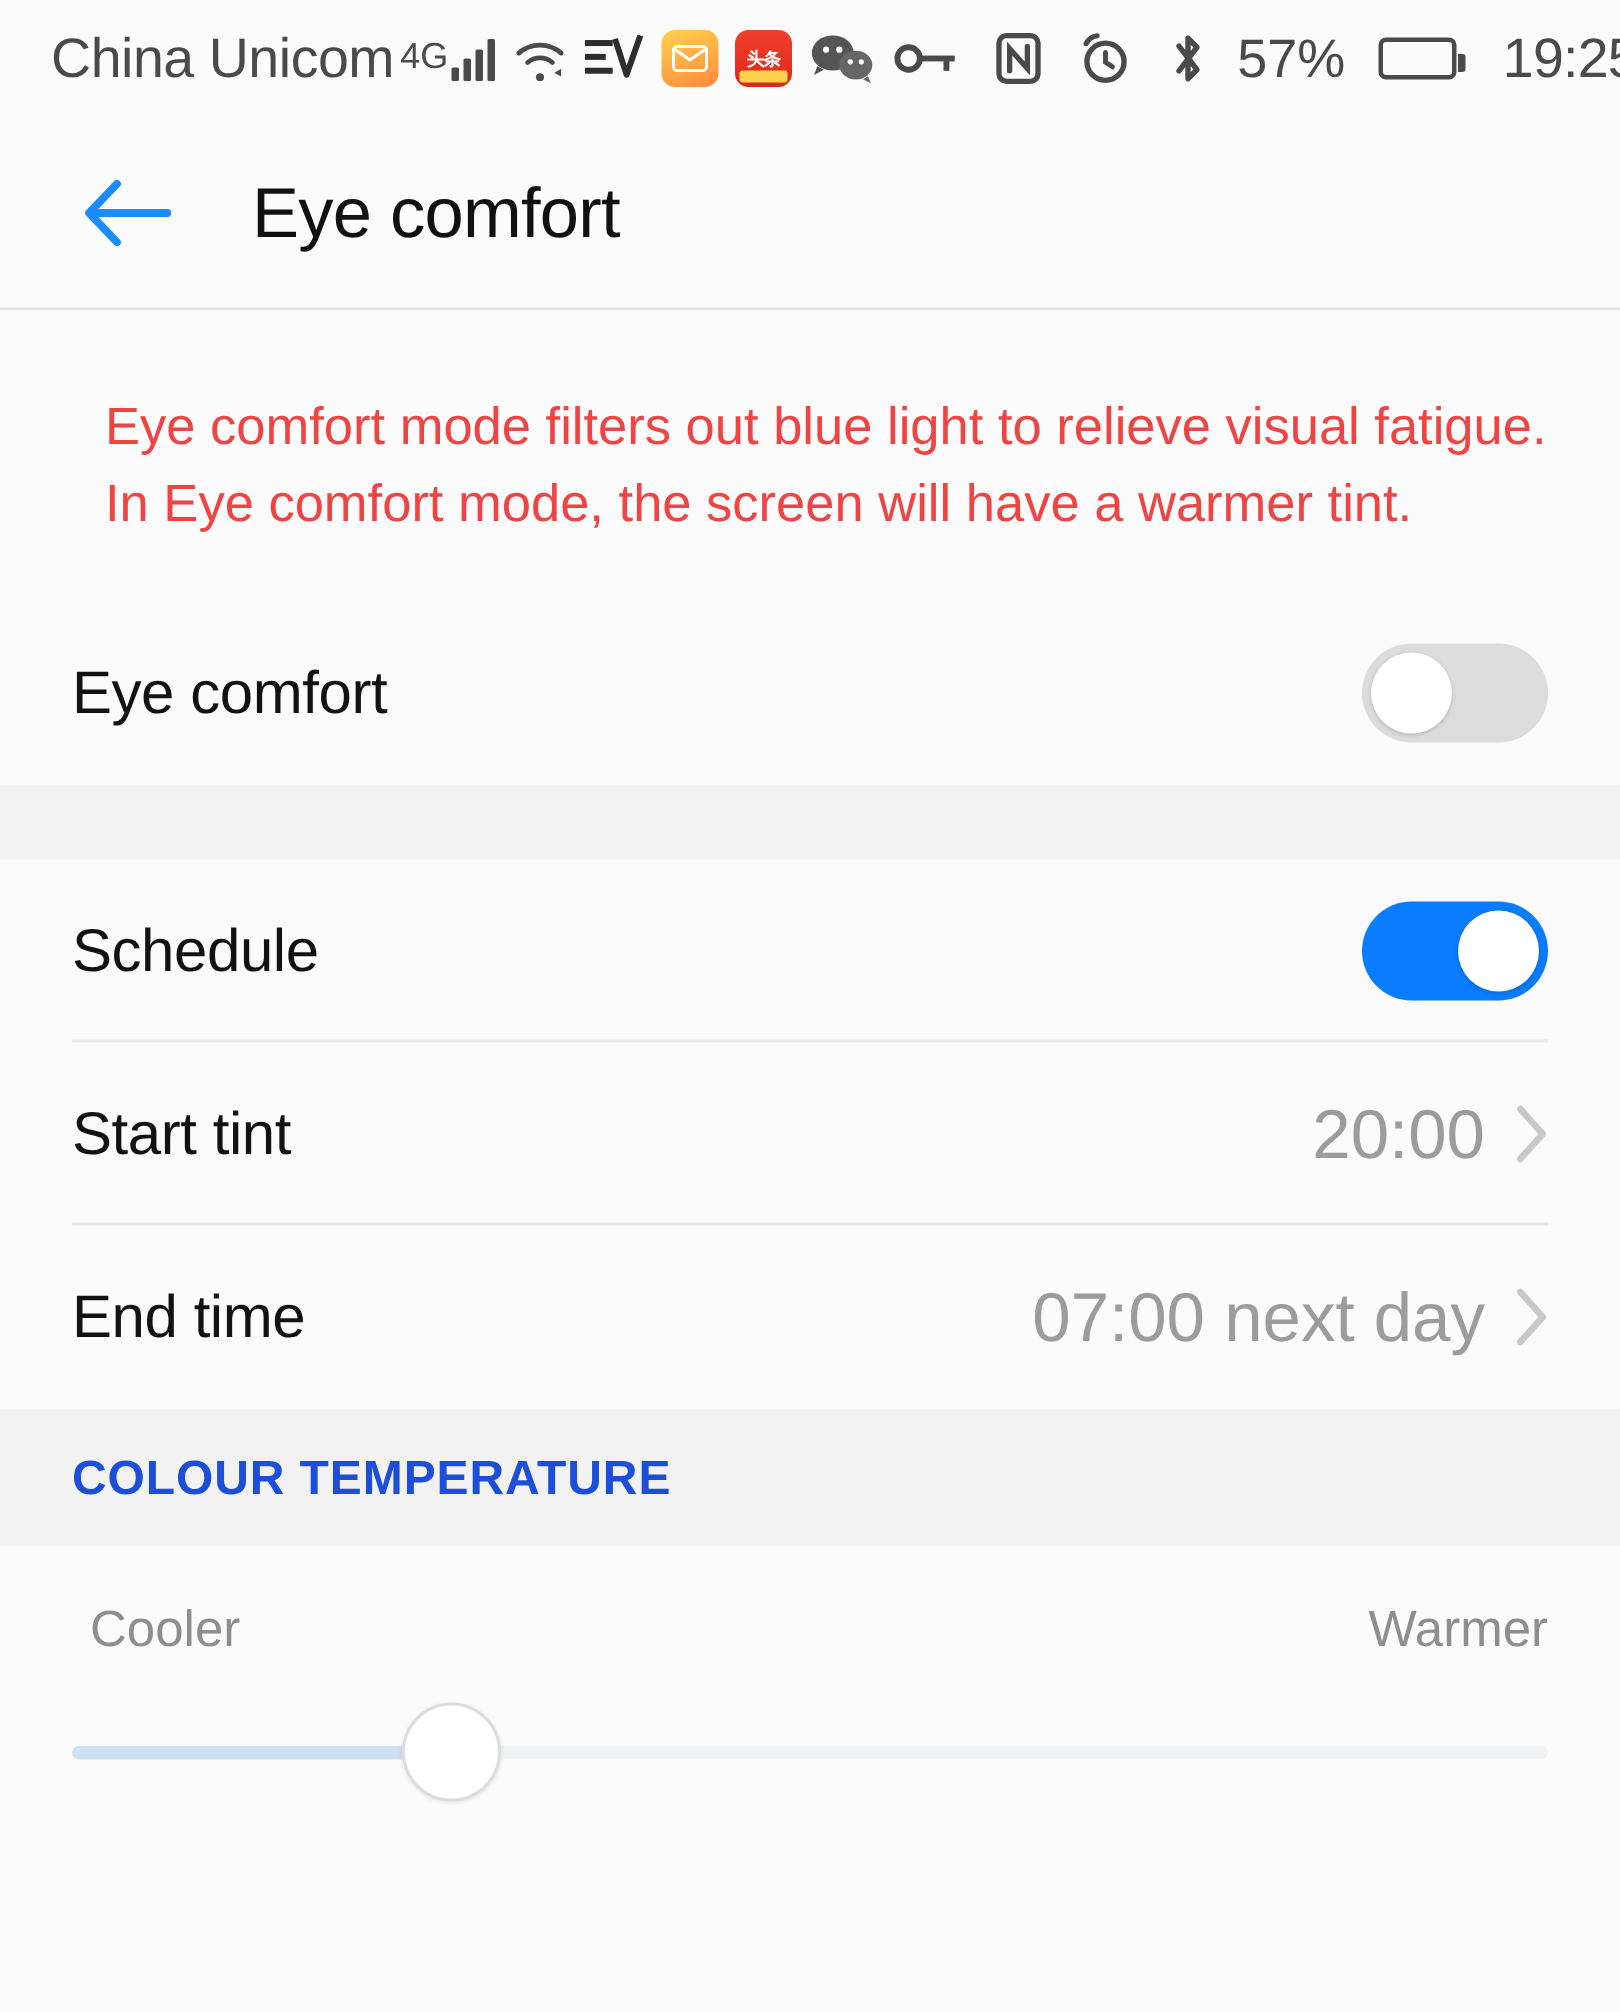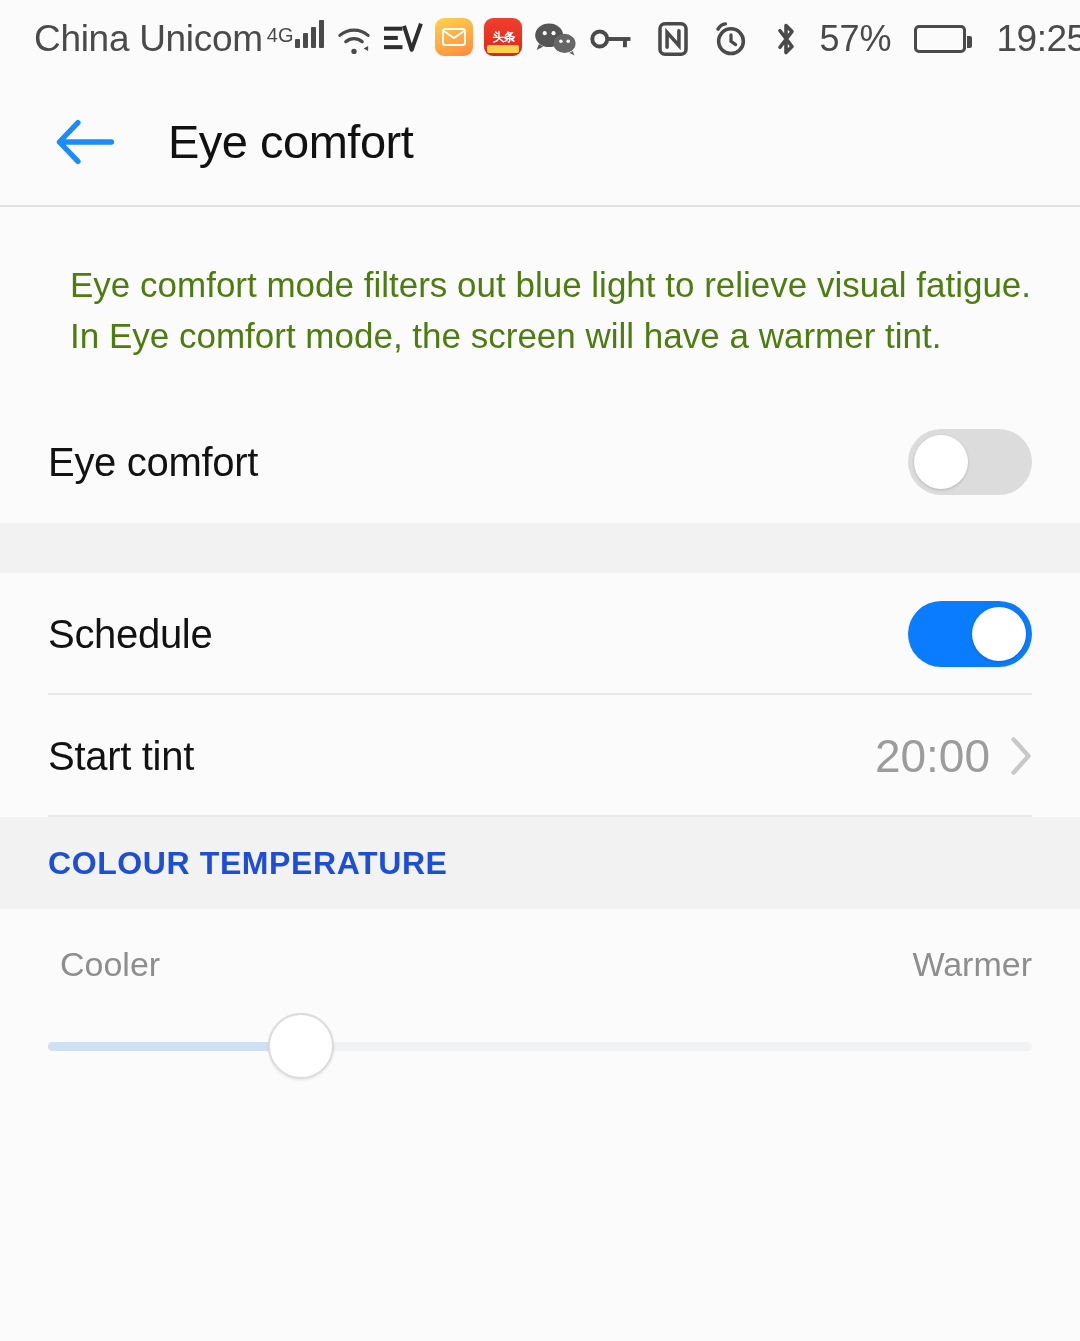--- a/index.html
+++ b/index.html
@@ -10,27 +10,27 @@
     overflow:hidden;
   }
 
   
   .statusbar {
     height:78px;
     display:flex; align-items:center;
     padding:0 22px 0 34px;
     background:#FBFBFB;
   }
-  .sb-left { display:flex; gap:0; flex:1; }
+  .sb-left { display:flex; align-items:center; gap:0; flex:1; }
   .carrier {
     font-size:37px; color:#4A4A4A; letter-spacing:-0.3px;
     white-space:nowrap;
   }
   .net-gen {
-    font-size:20px; color:#4A4A4A; margin-left:4px;
+    font-size:24px; color:#4A4A4A; margin-left:4px;
     align-self:flex-start; margin-top:6px;
   }
   .sig-bars { display:flex; align-items:flex-end; gap:3px; margin-left:2px; height:30px; }
   .sig-bars i { width:5px; background:#4A4A4A; border-radius:1px; display:block; }
   .sig-bars i:nth-child(1){height:9px;}
   .sig-bars i:nth-child(2){height:15px;}
   .sig-bars i:nth-child(3){height:21px;}
   .sig-bars i:nth-child(4){height:28px;}
   .ico { margin-left:11px; display:flex; align-items:center; }
 
@@ -62,21 +62,21 @@
     padding-left:52px; background:#FBFBFB;
     border-bottom:2px solid #E2E2E2;
   }
   .back-btn { width:66px; height:66px; display:flex; align-items:center; justify-content:center; cursor:pointer; }
   .page-title { font-size:47px; color:#111; margin-left:50px; letter-spacing:-0.5px; }
 
   
   .section { background:#FBFBFB; }
   .desc {
     padding:52px 48px 40px 70px;
-    font-size:35px; line-height:51px; color:#4d7c0f;
+    font-size:35px; line-height:51px; color:#ef4444;
   }
   .row {
     display:flex; align-items:center; justify-content:space-between;
     padding:0 48px; height:122px; position:relative;
   }
   .row-label { font-size:40px; color:#121212; letter-spacing:-0.3px; }
   .row-right { display:flex; align-items:center; }
   .row-value { font-size:46px; color:#9C9C9C; }
   .chevron { margin-left:20px; display:flex; align-items:center; }
   .divider {
@@ -262,20 +262,31 @@
       <span class="row-value">20:00</span>
       <span class="chevron">
         <svg width="22" height="40" viewBox="0 0 13 24">
           <path d="M2 2l9 10-9 10" stroke="#C8C8C8" stroke-width="2.6" fill="none" stroke-linecap="round" stroke-linejoin="round"></path>
         </svg>
       </span>
     </span>
     <span class="divider"></span>
   </div>
 
+  <div class="row">
+    <span class="row-label">End time</span>
+    <span class="row-right">
+      <span class="row-value">07:00 next day</span>
+      <span class="chevron">
+        <svg width="22" height="40" viewBox="0 0 13 24">
+          <path d="M2 2l9 10-9 10" stroke="#C8C8C8" stroke-width="2.6" fill="none" stroke-linecap="round" stroke-linejoin="round"></path>
+        </svg>
+      </span>
+    </span>
+  </div>
 </div>
 
 <div class="sec-header">
   <span>COLOUR TEMPERATURE</span>
 </div>
 
 <div class="slider-block">
   <div class="slider-labels">
     <span>Cooler</span>
     <span>Warmer</span>

